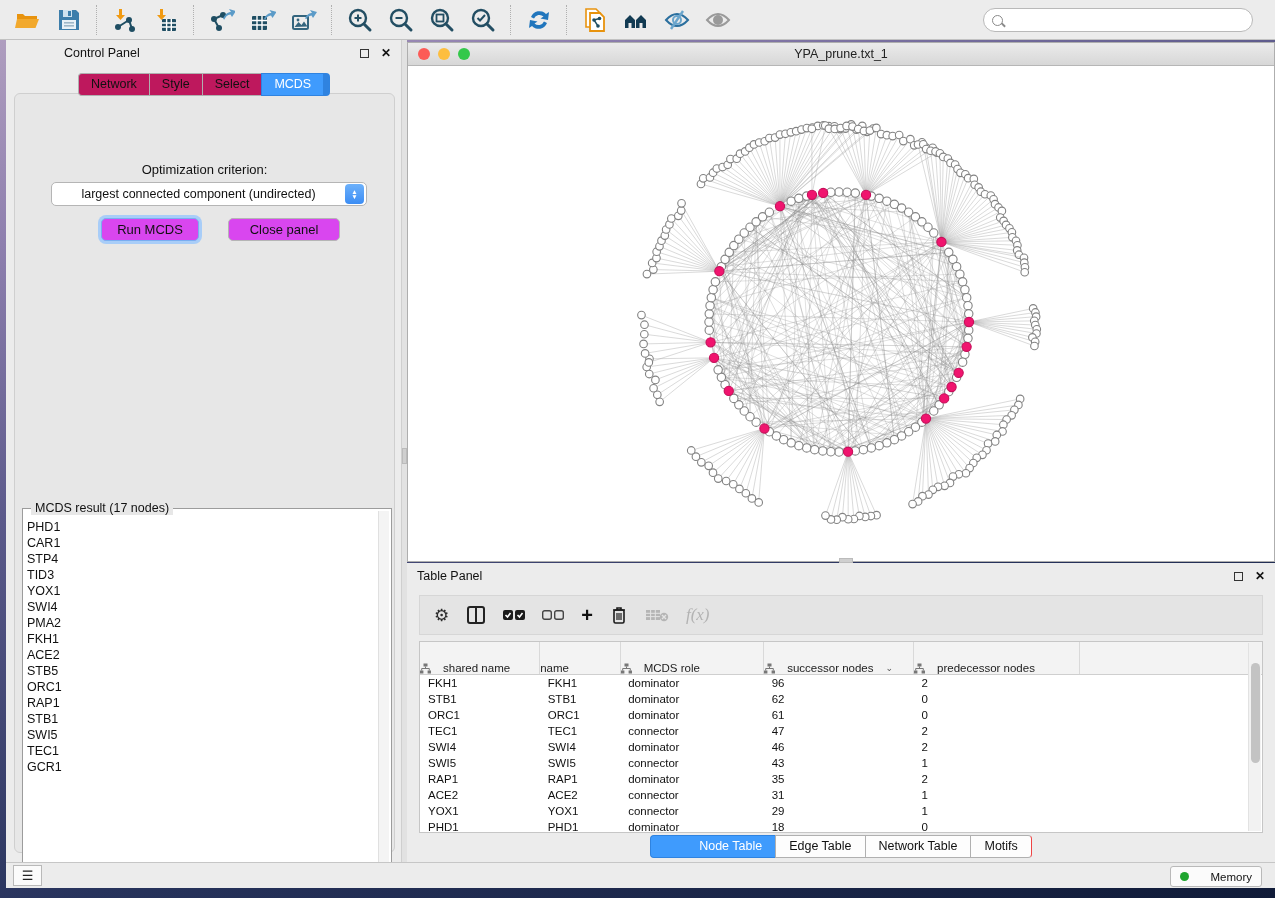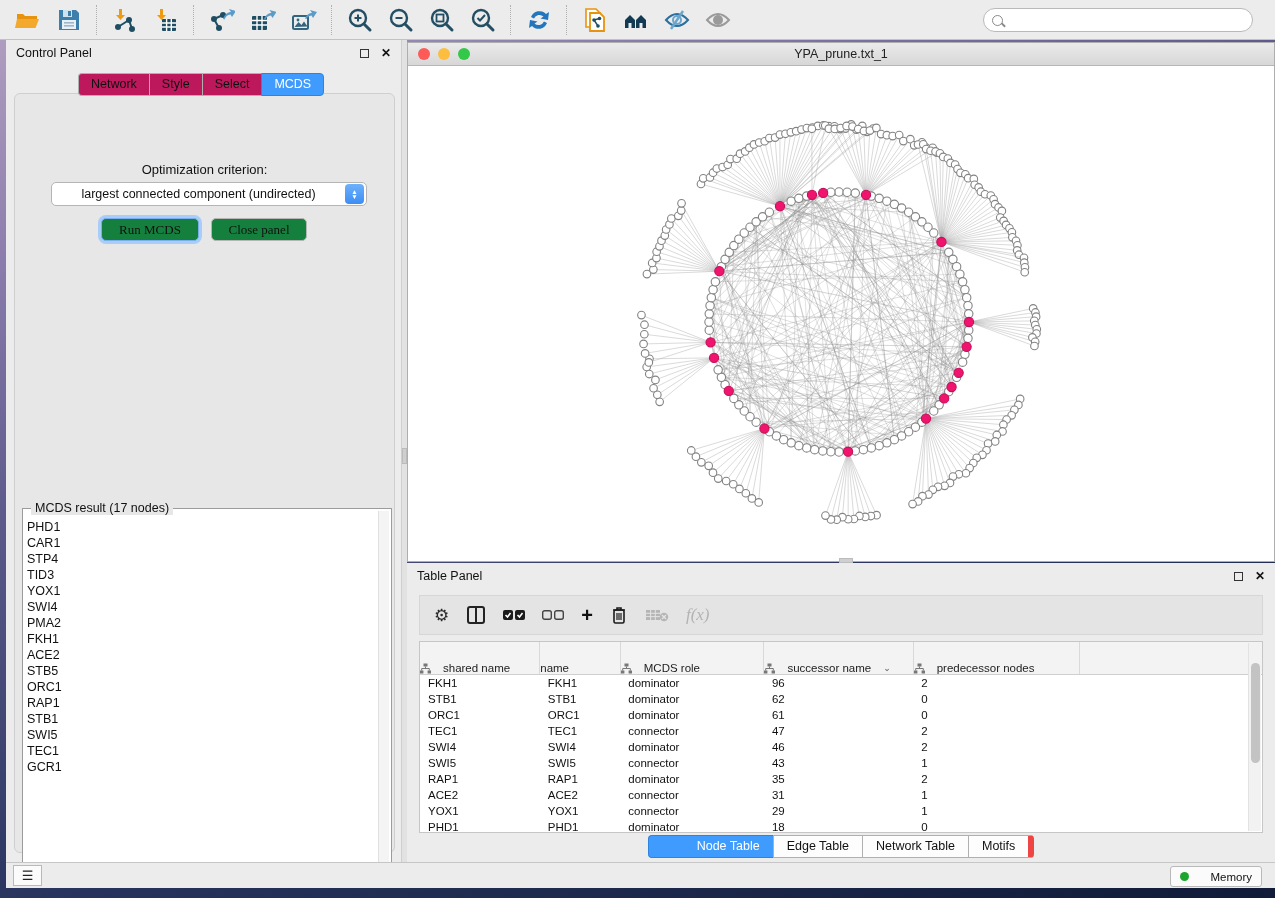--- a/index.html
+++ b/index.html
@@ -13,36 +13,36 @@
   .tgroup { display:flex; align-items:center; gap:14px; padding:0 14px; }
   .tsep { width:1px; height:30px; border-left:1px dotted #b0b0b0; }
   .ticon { width:27px; height:27px; display:flex; align-items:center; justify-content:center; cursor:pointer; }
   .ticon svg { width:26px; height:26px; }
   .searchbox { position:absolute; right:22px; top:8px; width:270px; height:24px; background:#fff; border:1px solid #b9b9b9; border-radius:12px; display:flex; align-items:center; padding-left:8px; }
   .searchbox input { border:none; outline:none; flex:1; font-size:12px; background:transparent; font-family:"Liberation Sans",sans-serif; }
   .mag { width:11px; height:11px; border:1.5px solid #8a8a8a; border-radius:50%; position:relative; margin-right:5px; }
   .mag:after { content:""; position:absolute; width:5px; height:1.5px; background:#8a8a8a; transform:rotate(45deg); right:-4px; bottom:-1px; }
 
   
-  .control-panel { left:6px; top:40px; width:396px; height:822px; background:#ececec; border-right:1px solid #cfcfcf; }
+  .control-panel { left:6px; top:40px; width:396px; height:822px; background:#ececec; border-right:1px solid #cfcfcf;padding-left:48px; }
   .panel-titlebar { height:26px; display:flex; align-items:center; padding:0 10px; font-size:12.5px; color:#111; }
   .panel-titlebar .spacer { flex:1; }
   .float-icon { width:9px; height:9px; border:1.5px solid #333; margin-right:12px; cursor:pointer; }
   .close-icon { font-size:12px; font-weight:bold; color:#111; cursor:pointer; line-height:1; }
   .cp-tabs { position:absolute; left:72px; top:33px; display:flex; z-index:3; }
   .cp-tab { font-size:12.5px; padding:3px 12px 4px; background:#be185d; border:1px solid #b0b0b0; border-right:none; color:#111; cursor:pointer; }
   .cp-tab:first-child { border-radius:4px 0 0 4px; }
-  .cp-tab:last-child { border-right:1px solid #404040; border-radius:0 4px 4px 0; }
+  .cp-tab:last-child { border-right:7px solid #404040; border-radius:0 4px 4px 0; }
   .cp-tab.sel { background:#3f9bfd; color:#fff; border-color:#2f83e0; }
   .cp-inner { position:absolute; left:8px; top:53px; width:381px; height:760px; background:#e7e7e7; border:1px solid #cscsc5; border:1px solid #cfcfcf; border-radius:6px; }
   .opt-label { position:absolute; left:0; top:68px; width:100%; text-align:center; font-size:13px; color:#111; }
   .criterion { position:absolute; left:36px; top:88px; width:316px; height:24px; background:#fff; border:1px solid #b5b5b5; border-radius:5px; display:flex; align-items:center; font-size:12.5px; color:#111; cursor:pointer; }
   .criterion .val { flex:1; text-align:center; }
   .stepper { width:19px; height:20px; margin-right:2px; background:linear-gradient(#6db1fb,#3c8df4); border-radius:4px; display:flex; flex-direction:column; align-items:center; justify-content:center; color:#fff; font-size:6.5px; line-height:5px; }
-  .btn { position:absolute; height:23px; background:#15803d; border:1px solid #b5b5b5; border-radius:5px; font-size:13px; color:#111; display:flex; align-items:center; justify-content:center; cursor:pointer; font-family:Liberation Serif, serif; }
+  .btn { position:absolute; height:23px; background:#d946ef; border:1px solid #b5b5b5; border-radius:5px; font-size:13px; color:#111; display:flex; align-items:center; justify-content:center; cursor:pointer; font-family:Liberation Sans, sans-serif; }
   .btn.focused { box-shadow:0 0 0 3px #a8cdf8; border-color:#7aaef0; }
   .group-box { position:absolute; left:7px; top:414px; width:370px; height:372px; background:#fff; border:1px solid #9c9c9c; }
   .group-title { position:absolute; top:-8px; left:8px; background:#e7e7e7; padding:0 4px; font-size:12.5px; color:#111; }
   .mcds-list { position:absolute; inset:10px 14px 4px 4px; overflow:hidden; font-size:12.5px; line-height:16px; color:#111; }
   .mcds-scroll { position:absolute; top:2px; right:2px; bottom:2px; width:11px; background:#f4f4f4; border-left:1px solid #e0e0e0; }
 
   
   .vsplit { left:402px; top:40px; width:5px; height:822px; background:#e2e2e2; }
   .vsplit .handle { position:absolute; top:408px; left:0; width:5px; height:16px; background:#cfcfcf; border:1px solid #bbb; }
   .hsplit-handle { left:839px; top:558px; width:14px; height:5px; background:#cfcfcf; border:1px solid #bbb; z-index:5; }
@@ -65,21 +65,21 @@
   table.ntable { border-collapse:collapse; table-layout:fixed; font-size:11.5px; }
   .ntable th { height:19px; background:#f3f3f3; border-right:1px solid #d9d9d9; border-bottom:1px solid #cfcfcf; font-weight:normal; color:#222; white-space:nowrap; overflow:hidden; }
   .ntable th .hwrap { display:flex; align-items:center; justify-content:flex-start; gap:12px;margin-top:20px; }
   .ntable td { height:16px; padding:0 8px; color:#111; white-space:nowrap; overflow:hidden; }
   .ntable td.num { }
   .hicon svg { display:block; }
   .sortv { font-size:9px; color:#555; }
   .tp-tabs { position:absolute; left:0; right:0; top:272px; display:flex; justify-content:center; }
   .tp-tab { font-size:12.5px; padding:3px 13px 4px; background:#fdfdfd; border:1px solid #b0b0b0; border-right:none; color:#111; cursor:pointer; }
   .tp-tab:first-child { border-radius:4px 0 0 4px;padding-left:48px; }
-  .tp-tab:last-child { border-right:6px solid #ef4444; border-radius:0 4px 4px 0; }
+  .tp-tab:last-child { border-right:1px solid #ef4444; border-radius:0 4px 4px 0; }
   .tp-tab.sel { background:#3f9bfd; color:#fff; border-color:#2f83e0; }
 
   
   .statusbar { left:6px; top:862px; width:1269px; height:26px; background:#ececec; border-top:1px solid #c6c6c6; display:flex; align-items:center; }
   .menu-btn { margin-left:7px; width:29px; height:21px; background:#fbfbfb; border:1px solid #b9b9b9; display:flex; align-items:center; justify-content:center; font-size:13px; color:#222; cursor:pointer; }
   .memory-btn { position:absolute; right:13px; top:3px; height:21px; padding:0 9px; background:#fbfbfb; border:1px solid #b9b9b9; border-radius:3px; display:flex; align-items:center; gap:21px; font-size:11.5px; color:#111; cursor:pointer; }
   .memdot { width:9px; height:9px; border-radius:50%; background:#1fa52e; }
 </style>
 </head>
 <body>
@@ -251,21 +251,21 @@
   <div class="cp-inner">
     <div class="opt-label">Optimization criterion:</div>
     <div class="criterion">
       <span class="val">largest connected component (undirected)</span>
       <span class="stepper">
           <span>▲</span>
           <span>▼</span>
         </span>
     </div>
     <button class="btn focused" style="left:86px; top:124px; width:98px;">Run MCDS</button>
-    <button class="btn" style="left:196px; top:124px; width:96px;">Close panel</button>
+    <button class="btn" style="left:213px; top:124px; width:112px;">Close panel</button>
     <div class="group-box">
       <span class="group-title">MCDS result (17 nodes)</span>
       <div class="mcds-list" id="mcds-list">
           <div>PHD1</div>
           <div>CAR1</div>
           <div>STP4</div>
           <div>TID3</div>
           <div>YOX1</div>
           <div>SWI4</div>
           <div>PMA2</div>
@@ -1137,21 +1137,21 @@
             <th style="width:157px">
               <span class="hwrap">
                 <span class="hicon">
                   <svg width="11" height="11" viewBox="0 0 11 11">
                     <rect x="3.5" y="0.5" width="4" height="3" fill="#777"></rect>
                     <rect x="0" y="7.5" width="3.4" height="3" fill="#777"></rect>
                     <rect x="7.6" y="7.5" width="3.4" height="3" fill="#777"></rect>
                     <path d="M5.5 3.5 v2 M1.7 7.5 v-2 h7.6 v2" stroke="#777" fill="none"></path>
                   </svg>
                 </span>
-                <span>successor name</span>
+                <span>successor nodes</span>
                 <span class="sortv">⌄</span>
               </span>
             </th>
             <th style="width:182px">
               <span class="hwrap">
                 <span class="hicon">
                   <svg width="11" height="11" viewBox="0 0 11 11">
                     <rect x="3.5" y="0.5" width="4" height="3" fill="#777"></rect>
                     <rect x="0" y="7.5" width="3.4" height="3" fill="#777"></rect>
                     <rect x="7.6" y="7.5" width="3.4" height="3" fill="#777"></rect>

